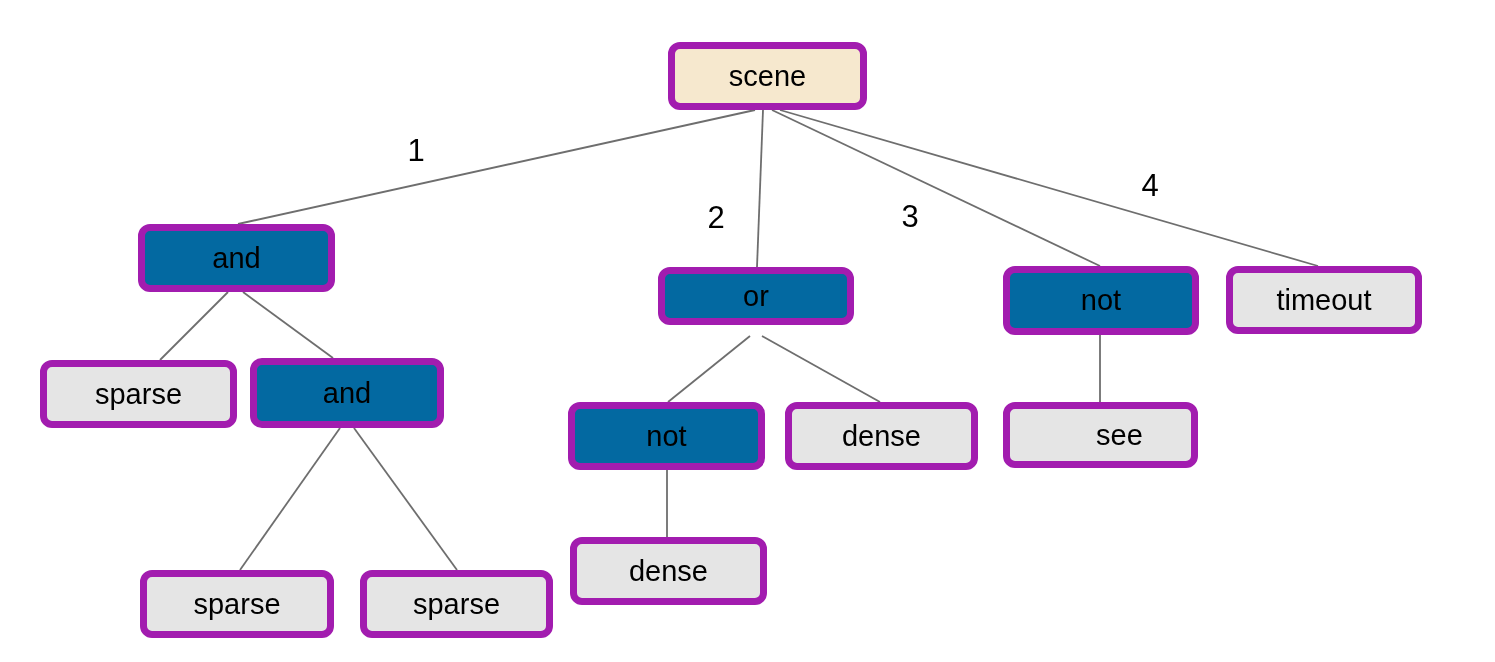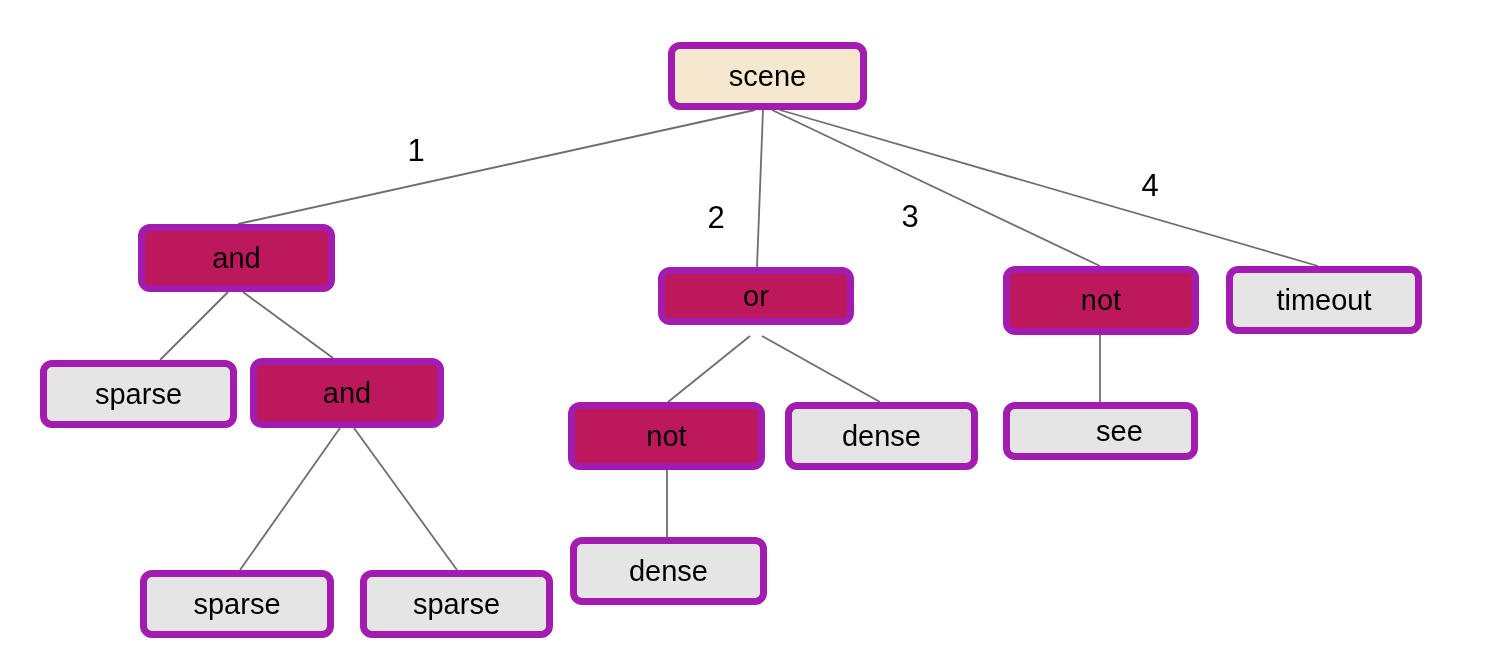--- a/index.html
+++ b/index.html
@@ -34,21 +34,21 @@
     box-sizing: border-box;
     border: 7px solid #a21caf;
     border-radius: 12px;
     display: flex;
     align-items: center;
     justify-content: center;
     font-size: 29px;
     color: #000000;
   }
   .node.root     { background: #f6e8ce; }
-  .node.operator { background: #be185d; }
+  .node.operator { background: #0369a1; }
   .node.leaf     { background: #e5e5e5; }
 </style>
 </head>
 <body>
 
 <div class="canvas">
 
   <svg class="edge-layer" width="1495" height="662" viewBox="0 0 1495 662">
     <line x1="755" y1="110" x2="238" y2="224"></line>
     <line x1="763" y1="110" x2="757" y2="267"></line>
@@ -89,21 +89,21 @@
   </div>
   <div class="node operator" style="left:250px;  top:358px; width:194px; height:70px;">
     <span>and</span>
   </div>
   <div class="node operator" style="left:568px;  top:402px; width:197px; height:68px;">
     <span>not</span>
   </div>
   <div class="node leaf" style="left:785px;  top:402px; width:193px; height:68px;">
     <span>dense</span>
   </div>
-  <div class="node leaf" style="left:1003px; top:402px; width:195px; height:58px;padding-left:38px;">
+  <div class="node leaf" style="left:1003px; top:402px; width:195px; height:66px;padding-left:38px;">
     <span>see</span>
   </div>
   <div class="node leaf" style="left:140px;  top:570px; width:194px; height:68px;">
     <span>sparse</span>
   </div>
   <div class="node leaf" style="left:360px;  top:570px; width:193px; height:68px;">
     <span>sparse</span>
   </div>
   <div class="node leaf" style="left:570px;  top:537px; width:197px; height:68px;">
     <span>dense</span>

